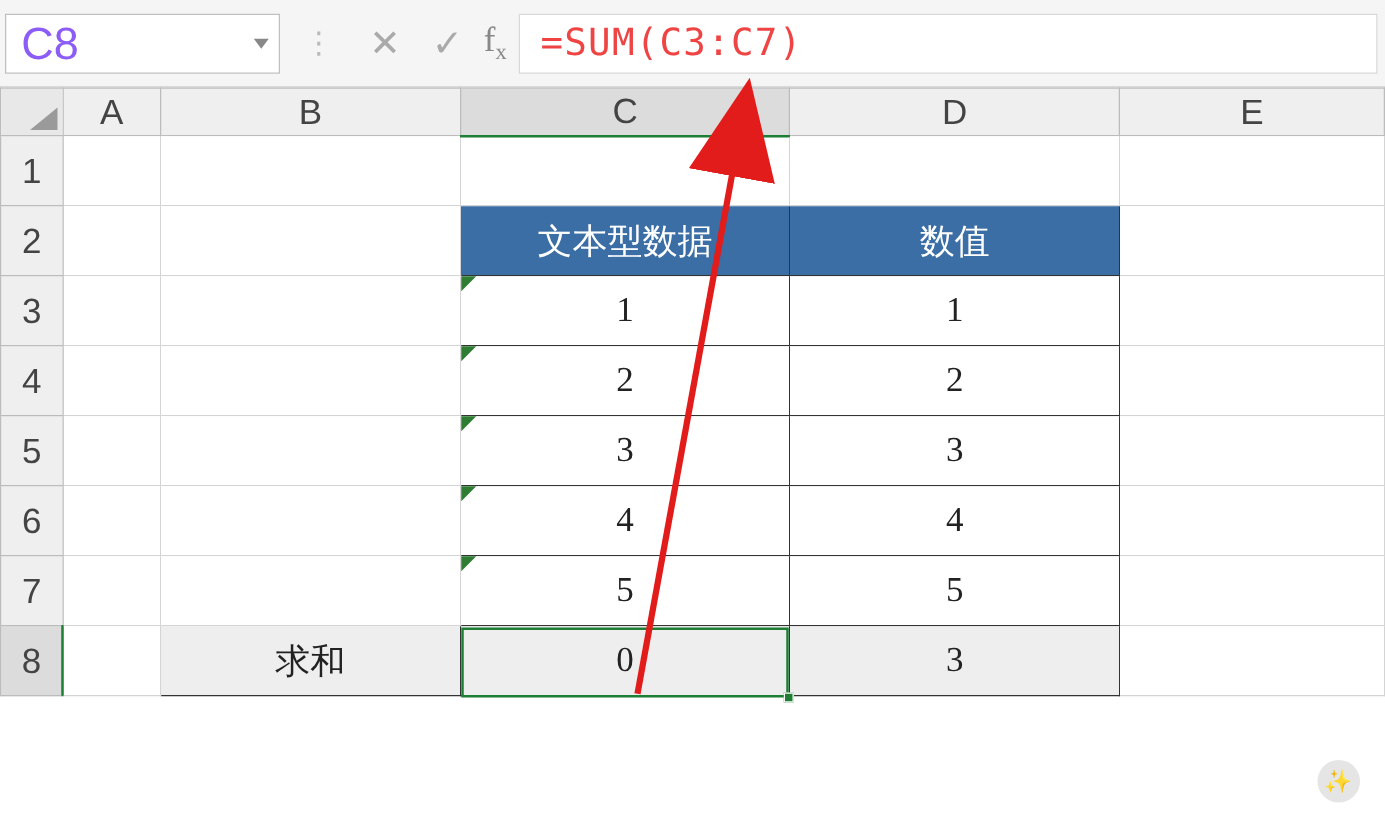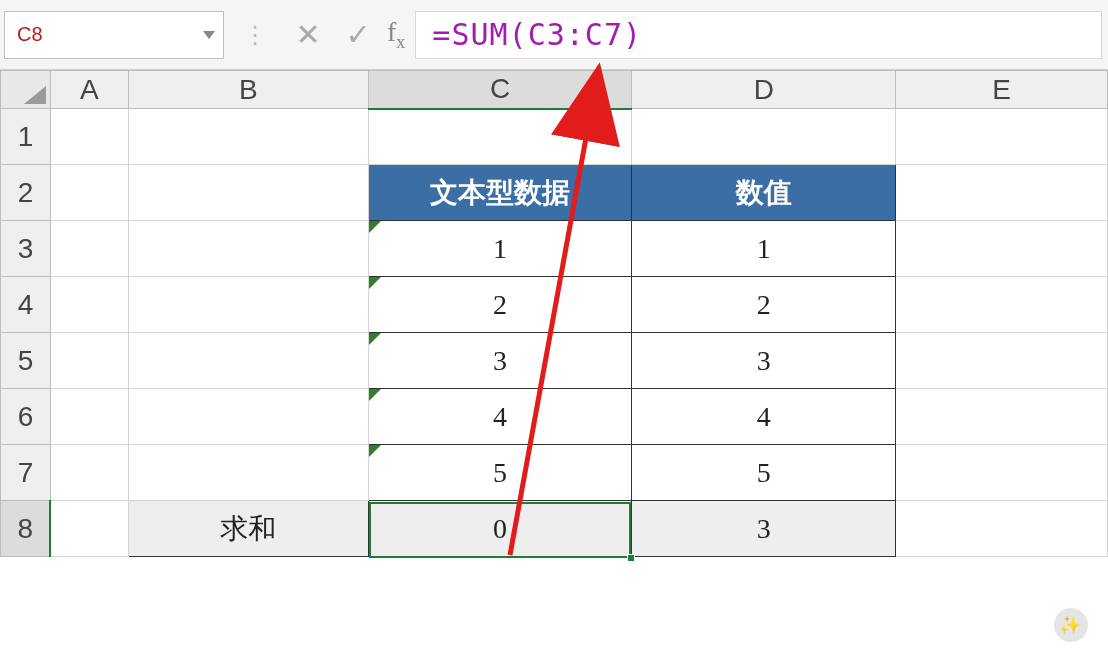--- a/index.html
+++ b/index.html
@@ -22,22 +22,22 @@
   position: relative;
 }
 .name-box {
   width: 220px;
   height: 48px;
   background: #fff;
   border: 1px solid #c0c0c0;
   display: flex;
   align-items: center;
   padding: 0 12px;
-  font-size: 20px;
-  color: #b91c1c;
+  font-size: 36px;
+  color: #8b5cf6;
   margin: 0 5px 0 4px;
   position: relative;
 }
 .name-box .dropdown-arrow {
   position: absolute;
   right: 8px;
   top: 50%;
   transform: translateY(-50%);
   width: 0; height: 0;
   border-left: 6px solid transparent;
@@ -68,21 +68,21 @@
   padding: 0 10px 0 4px;
 }
 .formula-input {
   flex: 1;
   height: 48px;
   background: #fff;
   border: 1px solid #d8d8d8;
   padding: 0 16px;
   font-size: 30px;
   font-family: Consolas, monospace;
-  color: #a21caf;
+  color: #ef4444;
   display: flex;
   align-items: center;
   margin-right: 6px;
   letter-spacing: 1px;
 }
 
 
 .grid-wrap {
   position: relative;
 }
@@ -142,21 +142,21 @@
 .colB { width: 240px; }
 .colC { width: 264px; }
 .colD { width: 264px; }
 .colE { width: 212px; }
 .row-h { height: 56px; }
 
 .table-header {
   background: #3a6ea5 !important;
   color: #fff !important;
   font-size: 30px;
-  font-weight: bold;
+  font-weight: normal;
   border: 1.5px solid #333 !important;
 }
 .table-cell {
   border: 1.5px solid #333 !important;
   font-family: "Times New Roman", serif;
   font-size: 30px;
 }
 .text-indicator::before {
   content: '';
   position: absolute;

